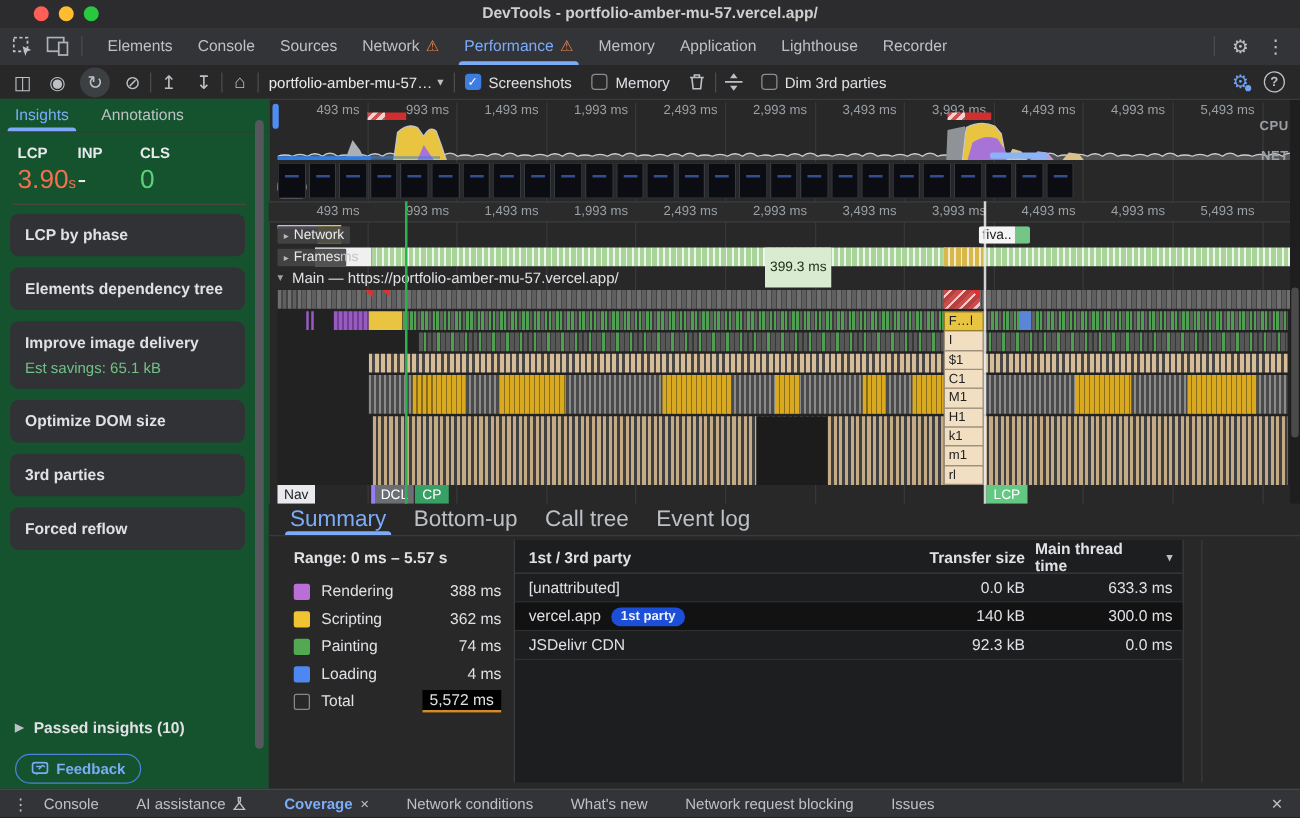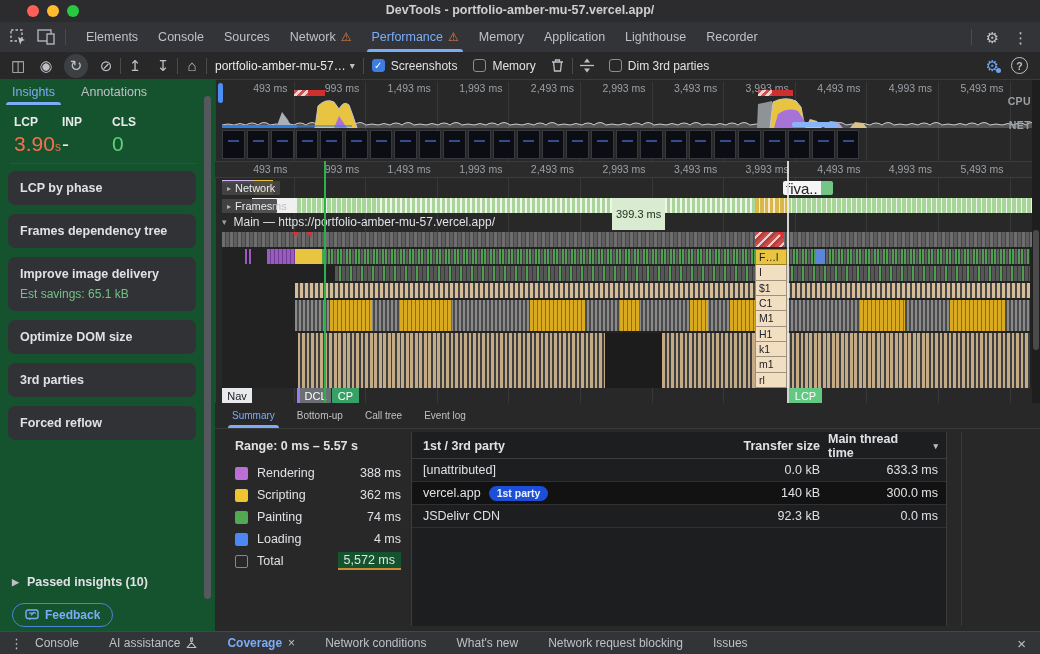--- a/index.html
+++ b/index.html
@@ -93,21 +93,21 @@
   .trackchip{position:absolute;display:flex;align-items:center;gap:4px;background:rgba(68,68,68,0.92);
              color:#e8eaed;font-size:11px;padding:1px 5px;border-radius:1px;}
   .trackchip .tri{font-size:8px;color:#b5b8bc;}
   .frames-band{position:absolute;top:198px;height:15px;
      background:repeating-linear-gradient(90deg,#a9d59b 0 3.5px,#eef5ea 3.5px 5px);}
   .frames-yellow{position:absolute;top:198px;height:15px;
      background:repeating-linear-gradient(90deg,#d8b84a 0 3.5px,#f3ead0 3.5px 5px);}
   .frames-dur{position:absolute;top:198px;height:32px;display:flex;align-items:center;
      padding:0 4px;background:#d9ecd1;color:#22301f;font-size:11px;}
   .reqchip{position:absolute;top:181px;height:14px;display:flex;align-items:center;border-radius:2px;
-     overflow:hidden;font-size:15px;color:#202124;}
+     overflow:hidden;font-size:11px;color:#202124;}
   .reqchip .nm{background:#f5f5f5;padding:0 3px;height:100%;display:flex;align-items:center;}
   .reqchip .gr{width:12px;height:100%;background:#74c687;}
   .main-hdr{position:absolute;left:222px;top:215px;display:flex;align-items:center;gap:7px;
      font-size:12px;color:#dfe1e5;}
   .main-hdr .tri{font-size:9px;color:#9aa0a6;}
   
   .flame{position:absolute;left:222px;top:232px;width:810px;height:156px;background:#222222;}
   .fr{position:absolute;left:0;width:810px;}
   .band{position:absolute;height:100%;}
   .stripes-gray{background:repeating-linear-gradient(90deg,#6e6e6e 0 3px,#474747 3px 4px,#5f5f5f 4px 7px,#434343 7px 8px);}
@@ -126,32 +126,32 @@
   .stk:first-child{background:#e9c440;border-top:1px solid rgba(0,0,0,0.35);}
   .marker{position:absolute;top:388px;height:15px;display:flex;align-items:center;justify-content:center;
       font-size:11px;padding:0 5px;box-sizing:border-box;}
   .vline{position:absolute;top:161px;height:242px;width:2px;z-index:5;}
   .scrollcol{position:absolute;left:1032px;top:80px;width:8px;height:323px;background:#1e1e1e;}
   .scrollcol .th{position:absolute;left:1px;width:6px;border-radius:3px;background:#4a4a4a;}
   
   .bottom{position:absolute;left:215px;top:403px;width:825px;height:228px;background:#282828;}
   .btabs{height:25px;border-bottom:1px solid #3a3a3a;display:flex;align-items:center;
          padding-left:17px;gap:22px;}
-  .btab{position:relative;height:100%;display:flex;align-items:center;font-size:10px;color:#bdc1c6;}
+  .btab{position:relative;height:100%;display:flex;align-items:center;font-size:18px;color:#bdc1c6;}
   .btab.active{color:#7cacf8;}
   .btab.active::after{content:"";position:absolute;left:-4px;right:-4px;bottom:0;height:3px;
          border-radius:3px 3px 0 0;background:#7cacf8;}
   .range{position:absolute;left:20px;top:36px;font-size:12.5px;font-weight:600;color:#dfe1e5;}
   .legend{position:absolute;left:20px;top:59px;width:166px;}
   .lg-row{display:flex;align-items:center;height:22px;gap:9px;}
   .sw{width:13px;height:13px;border-radius:2px;flex:none;}
   .sw.outline{background:transparent;border:1.5px solid #85888c;box-sizing:border-box;}
   .lg-name{font-size:12.5px;color:#dfe1e5;}
   .lg-val{margin-left:auto;font-size:12.5px;color:#dfe1e5;}
-  .lg-val.total{background:#14532d;border-bottom:2px solid #cf8b2d;padding:1px 6px;}
+  .lg-val.total{background:#000000;border-bottom:2px solid #cf8b2d;padding:1px 6px;}
   .bvdiv{position:absolute;left:196px;top:29px;width:1px;height:194px;background:#3c3c3c;}
   .ptable{position:absolute;left:197px;top:29px;width:535px;height:194px;background:#1d1e20;
           border-right:1px solid #3c3c3c;box-sizing:border-box;}
   .prow{display:grid;grid-template-columns:1fr 130px 118px;align-items:center;height:22px;
         border-bottom:1px solid #303030;padding:0 0;}
   .prow.hdr{height:26px;font-weight:700;border-bottom:1px solid #3c3c3c;}
   .pc{font-size:12.5px;color:#dfe1e5;padding-left:11px;display:flex;align-items:center;gap:8px;}
   .pc.num{justify-content:flex-end;padding-right:8px;padding-left:0;}
   .prow.alt{background:#121212;}
   .badge{background:#1d4ed8;color:#eaf1fb;font-size:10.5px;font-weight:700;border-radius:9px;
@@ -294,21 +294,21 @@
       <span class="m-val" style="left: 14px; color: rgb(244, 112, 78);"><span>3.90</span><span class="m-unit">s</span></span>
       <span class="m-val" style="left: 62px; color: rgb(232, 234, 237);">-</span>
       <span class="m-val" style="left: 112px; color: rgb(92, 208, 122);">0</span>
     </div>
     <div class="side-div"></div>
     <div class="cards" id="insight-cards">
         <div class="card">
           <div class="t">LCP by phase</div>
         </div>
         <div class="card">
-          <div class="t">Frames dependency tree</div>
+          <div class="t">Elements dependency tree</div>
         </div>
         <div class="card">
           <div class="t">Improve image delivery</div>
           <div class="s">Est savings: 65.1 kB</div>
         </div>
         <div class="card">
           <div class="t">Optimize DOM size</div>
         </div>
         <div class="card">
           <div class="t">3rd parties</div>

